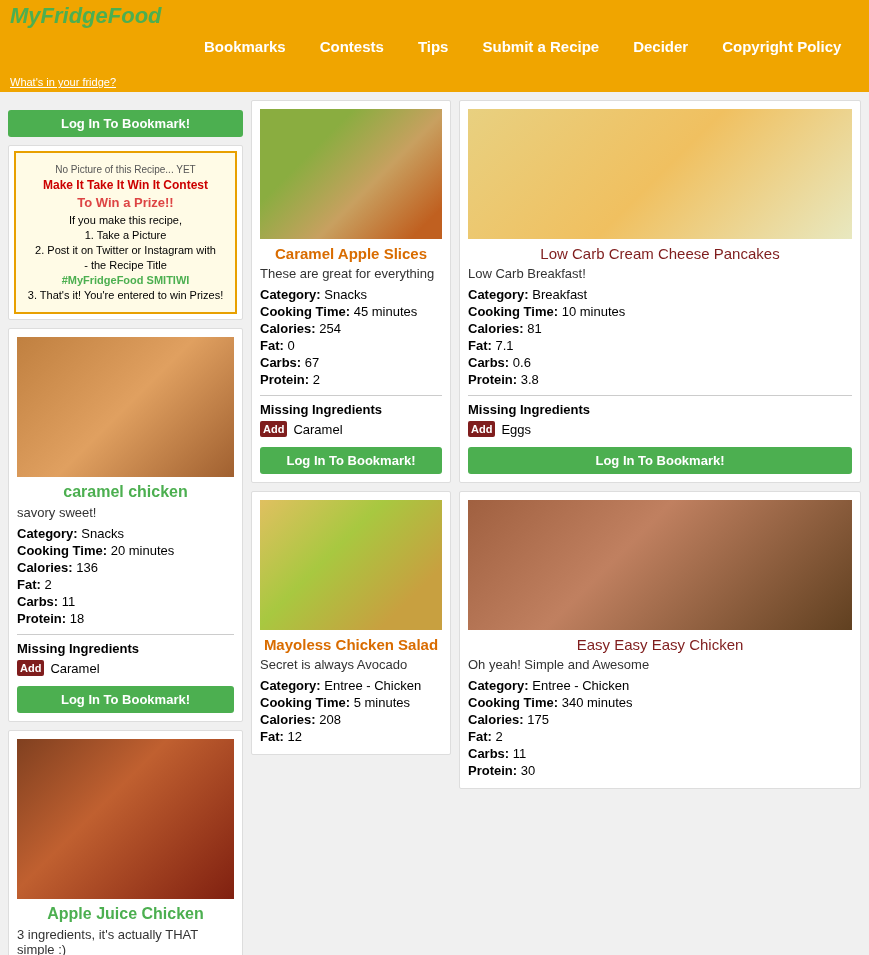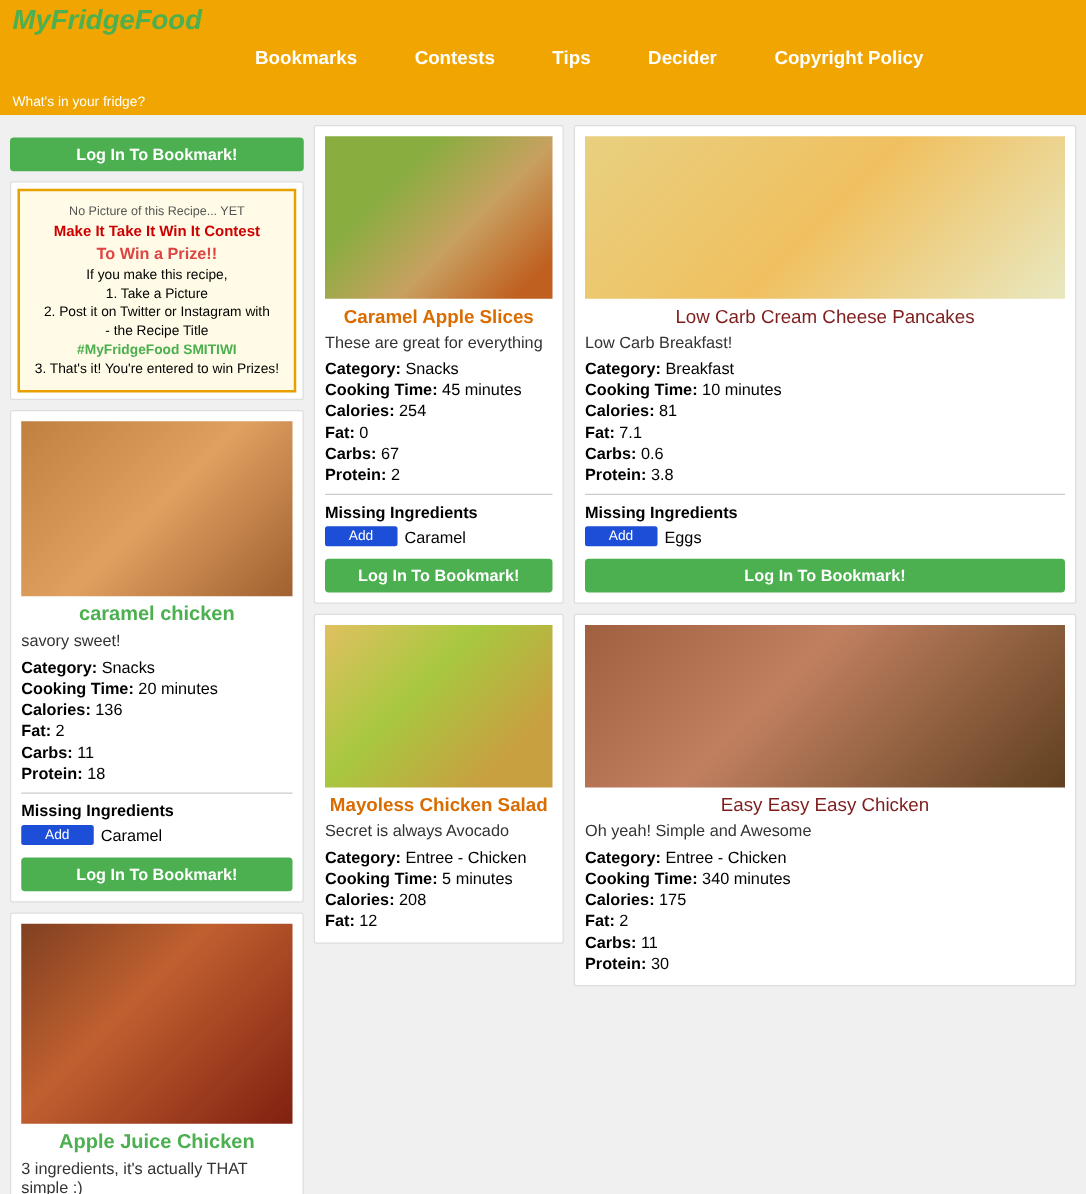--- a/index.html
+++ b/index.html
@@ -23,24 +23,25 @@
     #logo-title {
       color: #4caf50;
       font-size: 22px;
       font-weight: bold;
       font-style: italic;
       line-height: 1.1;
     }
     #logo-subtitle {
       color: #fff;
       font-size: 11px;
+      text-decoration: underline;
     }
     nav {
       display: flex;
-      gap: 18px;
+      gap: 6px;
     }
     nav a {
       color: #fff;
       text-decoration: none;
       font-weight: bold;
       font-size: 15px;
       padding: 8px 14px;
       display: block;
     }
 
@@ -138,28 +139,28 @@
 
     .missing-item {
       display: flex;
       align-items: center;
       gap: 6px;
       font-size: 13px;
       margin-top: 4px;
     }
 
     .add-btn {
-      background: #1d4ed8;
+      background: #7f1d1d;
       color: #fff;
       border: none;
-      padding: 2px 19px;
+      padding: 2px 3px;
       font-size: 11px;
       cursor: pointer;
       border-radius: 2px;
-      font-weight: normal;
+      font-weight: bold;
     }
 
     .bookmark-btn {
       display: block;
       background: #4caf50;
       color: #fff;
       border: none;
       padding: 6px 12px;
       font-size: 13px;
       font-weight: bold;
@@ -215,20 +216,21 @@
 
 <div id="header">
   <div id="logo-area">
     <span id="logo-title">MyFridgeFood</span>
     <span id="logo-subtitle">What's in your fridge?</span>
   </div>
   <nav>
     <a href="#">Bookmarks</a>
     <a href="#">Contests</a>
     <a href="#">Tips</a>
+    <a href="#">Submit a Recipe</a>
     <a href="#">Decider</a>
     <a href="#">Copyright Policy</a>
   </nav>
 </div>
 
 <div id="main">
 
   <div id="left-col">
 
     <button class="bookmark-btn">Log In To Bookmark!</button>

